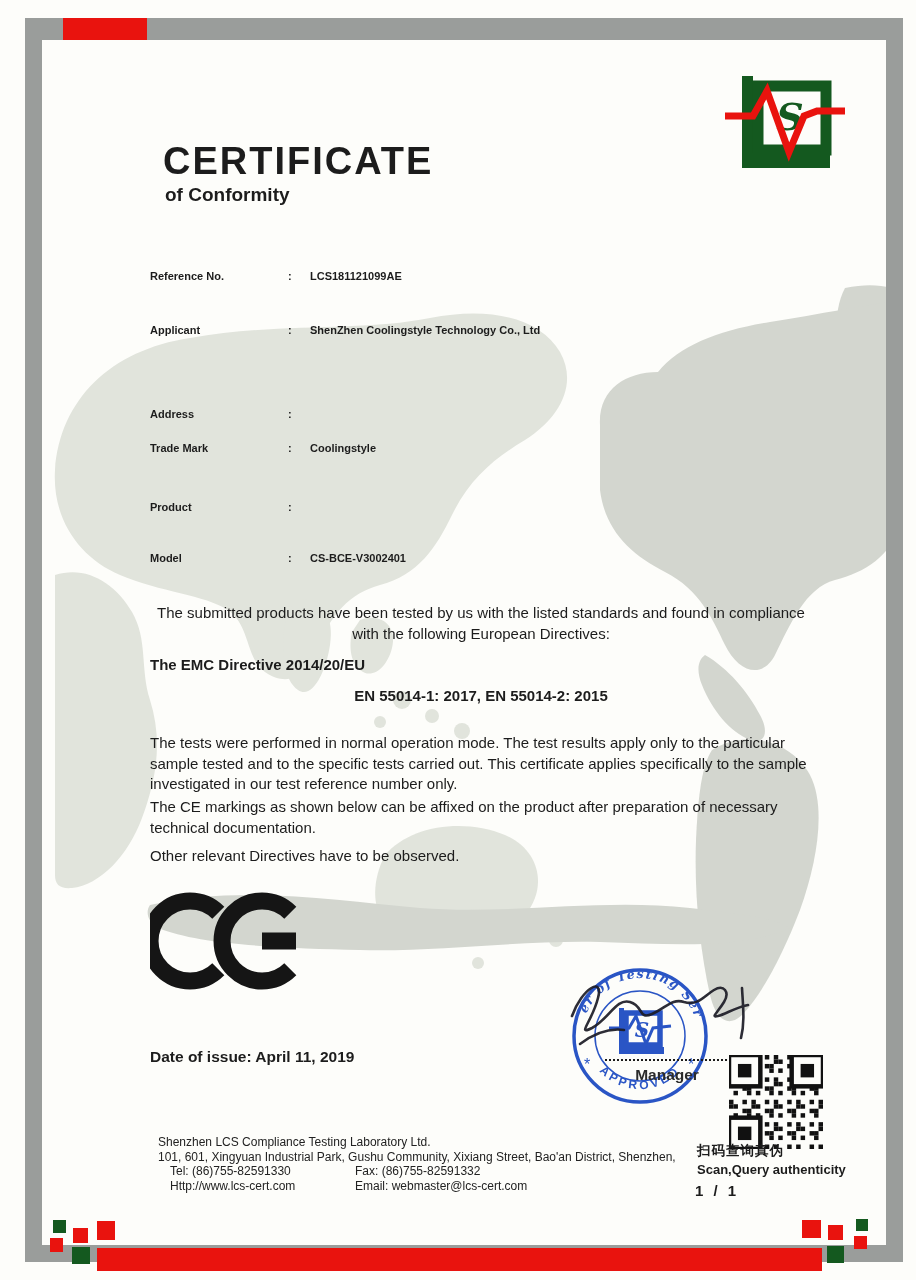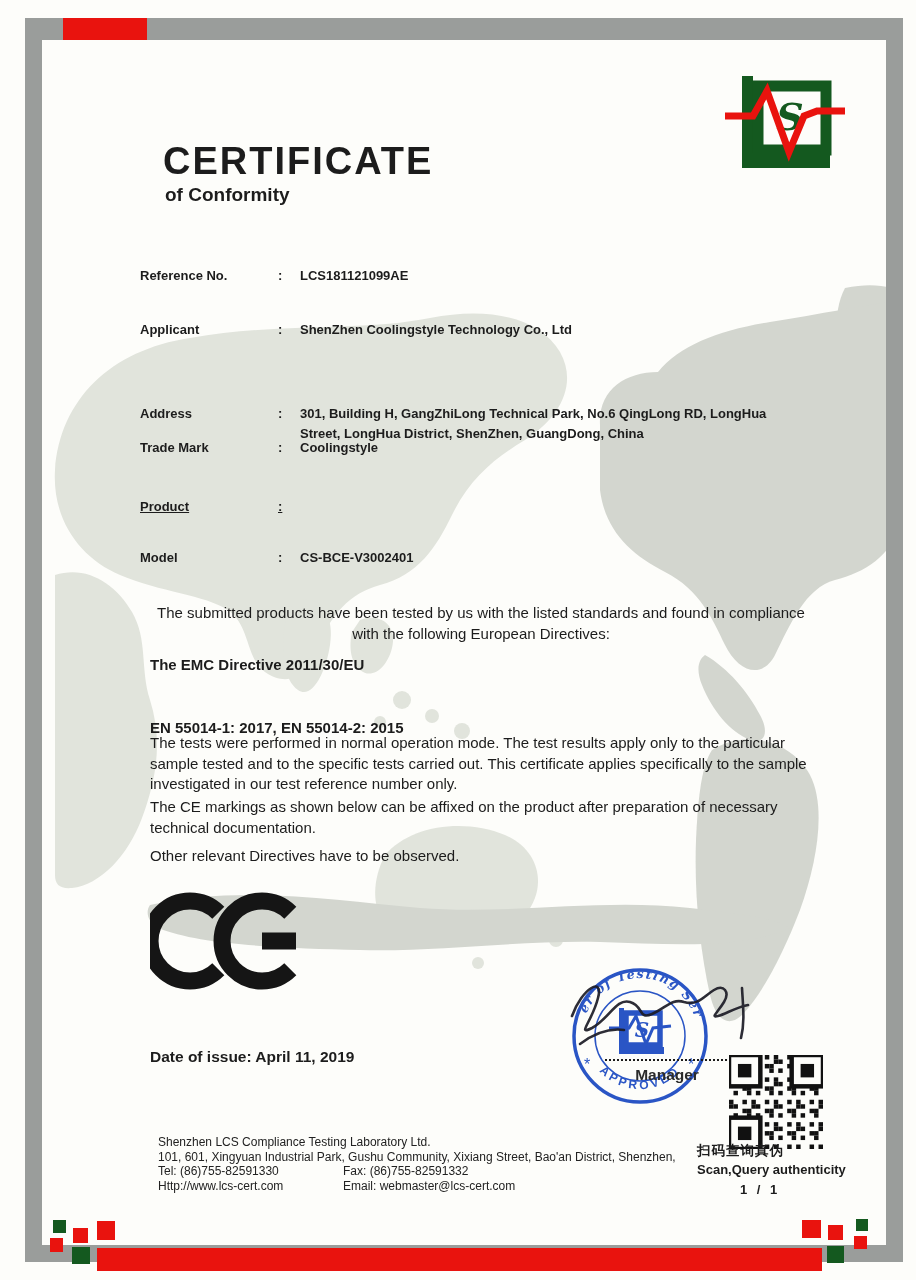--- a/index.html
+++ b/index.html
@@ -30,46 +30,46 @@
   .sq-r2m{left:828px;top:1225px;width:15px;height:15px;}
   .sq-g1m{left:856px;top:1219px;width:12px;height:12px;}
   .sq-r1m{left:854px;top:1236px;width:13px;height:13px;}
   .sq-g2m{left:827px;top:1246px;width:17px;height:17px;}
   
   .map{position:absolute;left:0;top:0;pointer-events:none;}
   
   .title{position:absolute;left:163px;top:140px;font-weight:bold;font-size:38px;letter-spacing:2px;}
   .subtitle{position:absolute;left:165px;top:184px;font-weight:bold;font-size:19px;}
   
-  .frow{position:absolute;left:140px;width:670px;display:flex;font-size:13px;font-weight:bold;line-height:20px;}
+  .frow{position:absolute;left:150px;width:670px;display:flex;font-size:11px;font-weight:bold;line-height:20px;}
   .frow .lbl{width:138px;flex:none;}
   .frow .col{width:22px;flex:none;}
   .frow .val{flex:1;}
-  .r-ref{top:266px;} .r-app{top:320px;} .r-addr{top:376px;margin-top:28px;} .r-trade{top:438px;} .r-prod{top:497px;text-decoration:underline;} .r-model{top:548px;}
+  .r-ref{top:266px;} .r-app{top:320px;} .r-addr{top:376px;margin-top:28px;} .r-trade{top:438px;} .r-prod{top:497px;} .r-model{top:548px;}
   
   .para{position:absolute;left:150px;width:662px;font-size:15px;line-height:20.5px;}
   .para.b{font-weight:bold;}
-  .p-intro{top:603px;text-align:center;} .p-emc{top:655px;} .p-en{top:718px;} .p-tests{top:733px;} .p-cem{top:797px;} .p-other{top:846px;}
+  .p-intro{top:603px;text-align:center;} .p-emc{top:655px;} .p-en{top:686px;text-align:center;} .p-tests{top:733px;} .p-cem{top:797px;} .p-other{top:846px;}
   
   .ce{position:absolute;left:150px;top:886px;}
   .date{position:absolute;left:150px;top:1048px;font-size:15.5px;font-weight:bold;}
   
   .stamp{position:absolute;left:552px;top:948px;}
   .dotline{position:absolute;left:605px;top:1059px;width:122px;border-top:2.5px dotted #1b1b1b;}
   .manager{position:absolute;left:607px;top:1066px;width:120px;text-align:center;font-size:15.5px;font-weight:600;color:#2b2b2b;}
   
   .qr{position:absolute;left:729px;top:1055px;}
   .qr-cap{position:absolute;left:697px;top:1142px;width:165px;text-align:left;}
   .qr-cap .zh{font-size:13.5px;font-weight:bold;letter-spacing:1px;}
   .qr-cap .en{font-size:13px;font-weight:bold;margin-top:2px;}
-  .pagenum{position:absolute;left:695px;top:1182px;font-size:13px;font-weight:bold;letter-spacing:3px;margin-left:45px;}
+  .pagenum{position:absolute;left:695px;top:1182px;font-size:15px;font-weight:bold;letter-spacing:3px;}
   
   .footer{position:absolute;left:158px;top:1135px;width:520px;font-size:12px;line-height:14.6px;color:#222;}
   .f-row{display:flex;}
-  .f-row span:first-child{width:185px;flex:none;}
+  .f-row span:first-child{width:185px;flex:none;margin-left:12px;}
   
   .gfill{fill:var(--accent-green);} .gstroke{stroke:var(--accent-green);}
   .rstroke{stroke:var(--accent-red);} .bstroke{stroke:var(--stamp-blue);}
   .bfill{fill:var(--stamp-blue);}
 </style>
 </head>
 <body>
 
 <div class="page">
 
@@ -126,39 +126,38 @@
     <span class="val">LCS181121099AE</span>
   </div>
   <div class="frow r-app">
     <span class="lbl">Applicant</span>
     <span class="col">:</span>
     <span class="val">ShenZhen Coolingstyle Technology Co., Ltd</span>
   </div>
   <div class="frow r-addr">
     <span class="lbl">Address</span>
     <span class="col">:</span>
-    <span class="val" style="max-width:512px">301, Building H, GangZhiLong Technical Park, No.6 QingLong RD, LongHua Street, LongHua District, ShenZhen, GuangDong, China</span>
   </div>
   <div class="frow r-trade">
     <span class="lbl">Trade Mark</span>
     <span class="col">:</span>
     <span class="val">Coolingstyle</span>
   </div>
   <div class="frow r-prod">
     <span class="lbl">Product</span>
     <span class="col">:</span>
   </div>
   <div class="frow r-model">
     <span class="lbl">Model</span>
     <span class="col">:</span>
     <span class="val">CS-BCE-V3002401</span>
   </div>
 
   <div class="para p-intro">The submitted products have been tested by us with the listed standards and found in compliance with the following European Directives:</div>
-  <div class="para b p-emc">The EMC Directive 2011/30/EU</div>
+  <div class="para b p-emc">The EMC Directive 2014/20/EU</div>
   <div class="para b p-en">EN 55014-1: 2017, EN 55014-2: 2015</div>
   <div class="para p-tests">The tests were performed in normal operation mode. The test results apply only to the particular sample tested and to the specific tests carried out. This certificate applies specifically to the sample investigated in our test reference number only.</div>
   <div class="para p-cem">The CE markings as shown below can be affixed on the product after preparation of necessary technical documentation.</div>
   <div class="para p-other">Other relevant Directives have to be observed.</div>
 
   <svg class="ce" width="152" height="110" viewBox="0 0 152 110">
     <path d="M68.3,26.7 A40,40 0 1 0 68.3,83.3" fill="none" stroke="#151515" stroke-width="17"></path>
     <path d="M140.3,26.7 A40,40 0 1 0 140.3,83.3" fill="none" stroke="#151515" stroke-width="17"></path>
     <path d="M112,55 H146" fill="none" stroke="#151515" stroke-width="17"></path>
   </svg>

